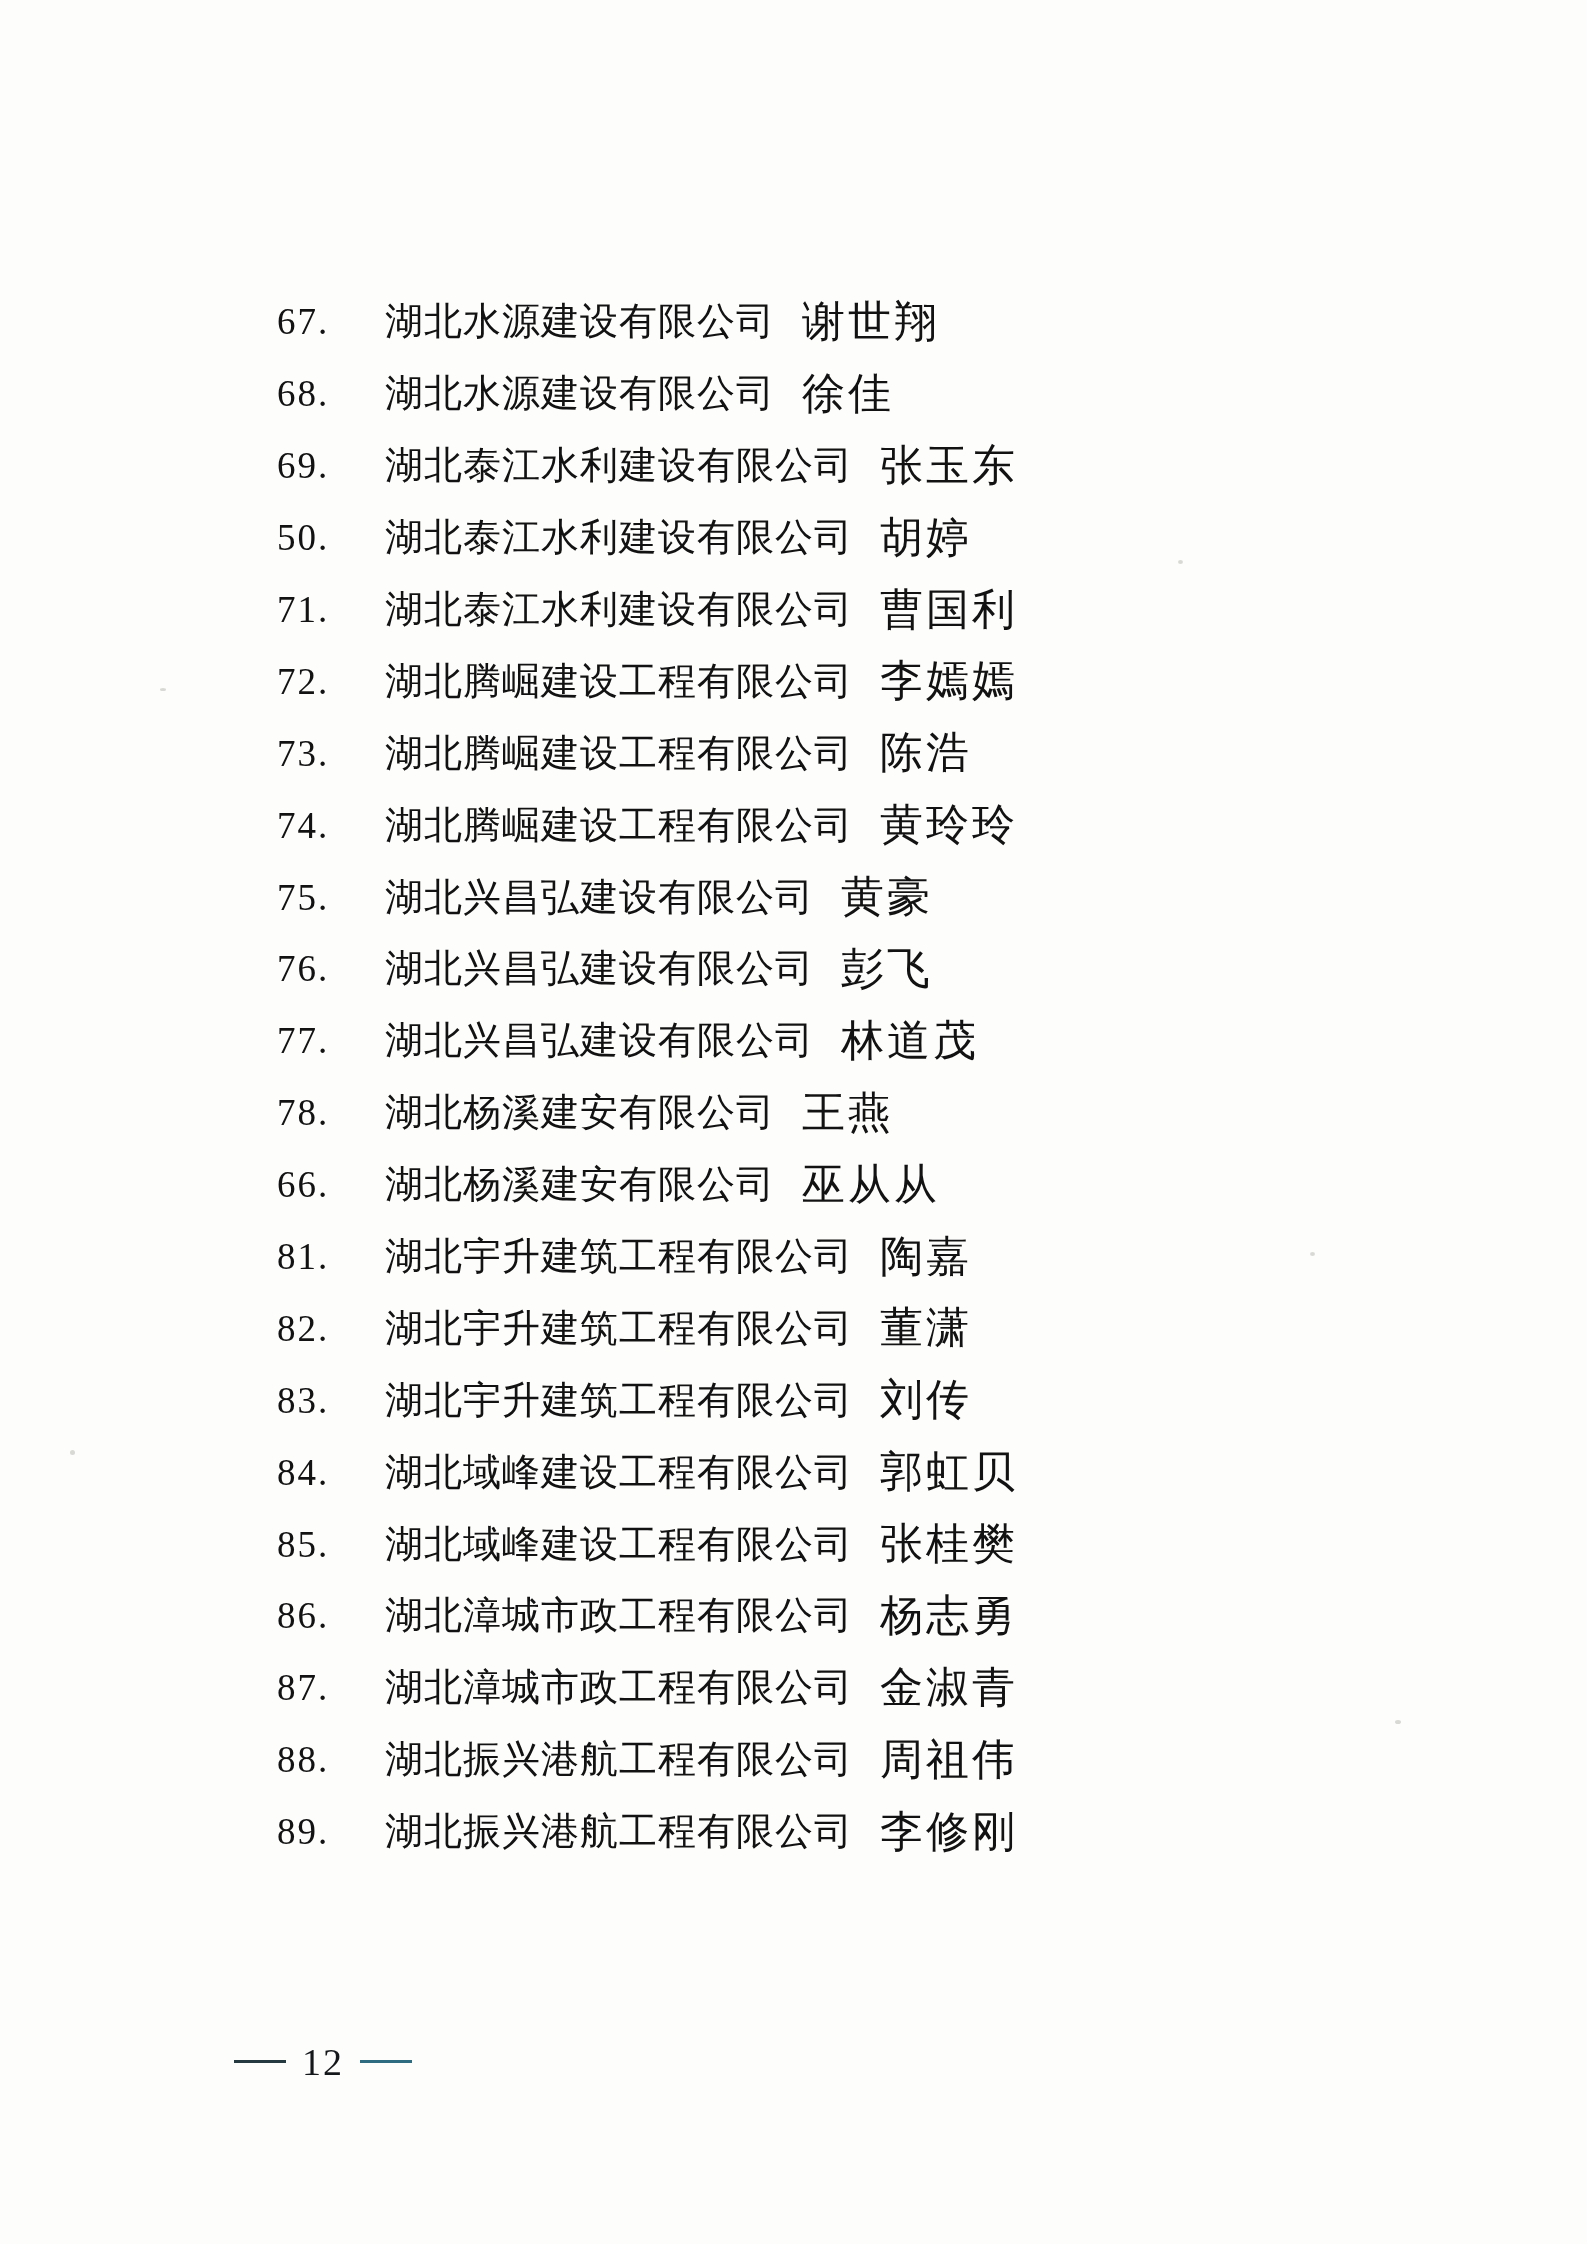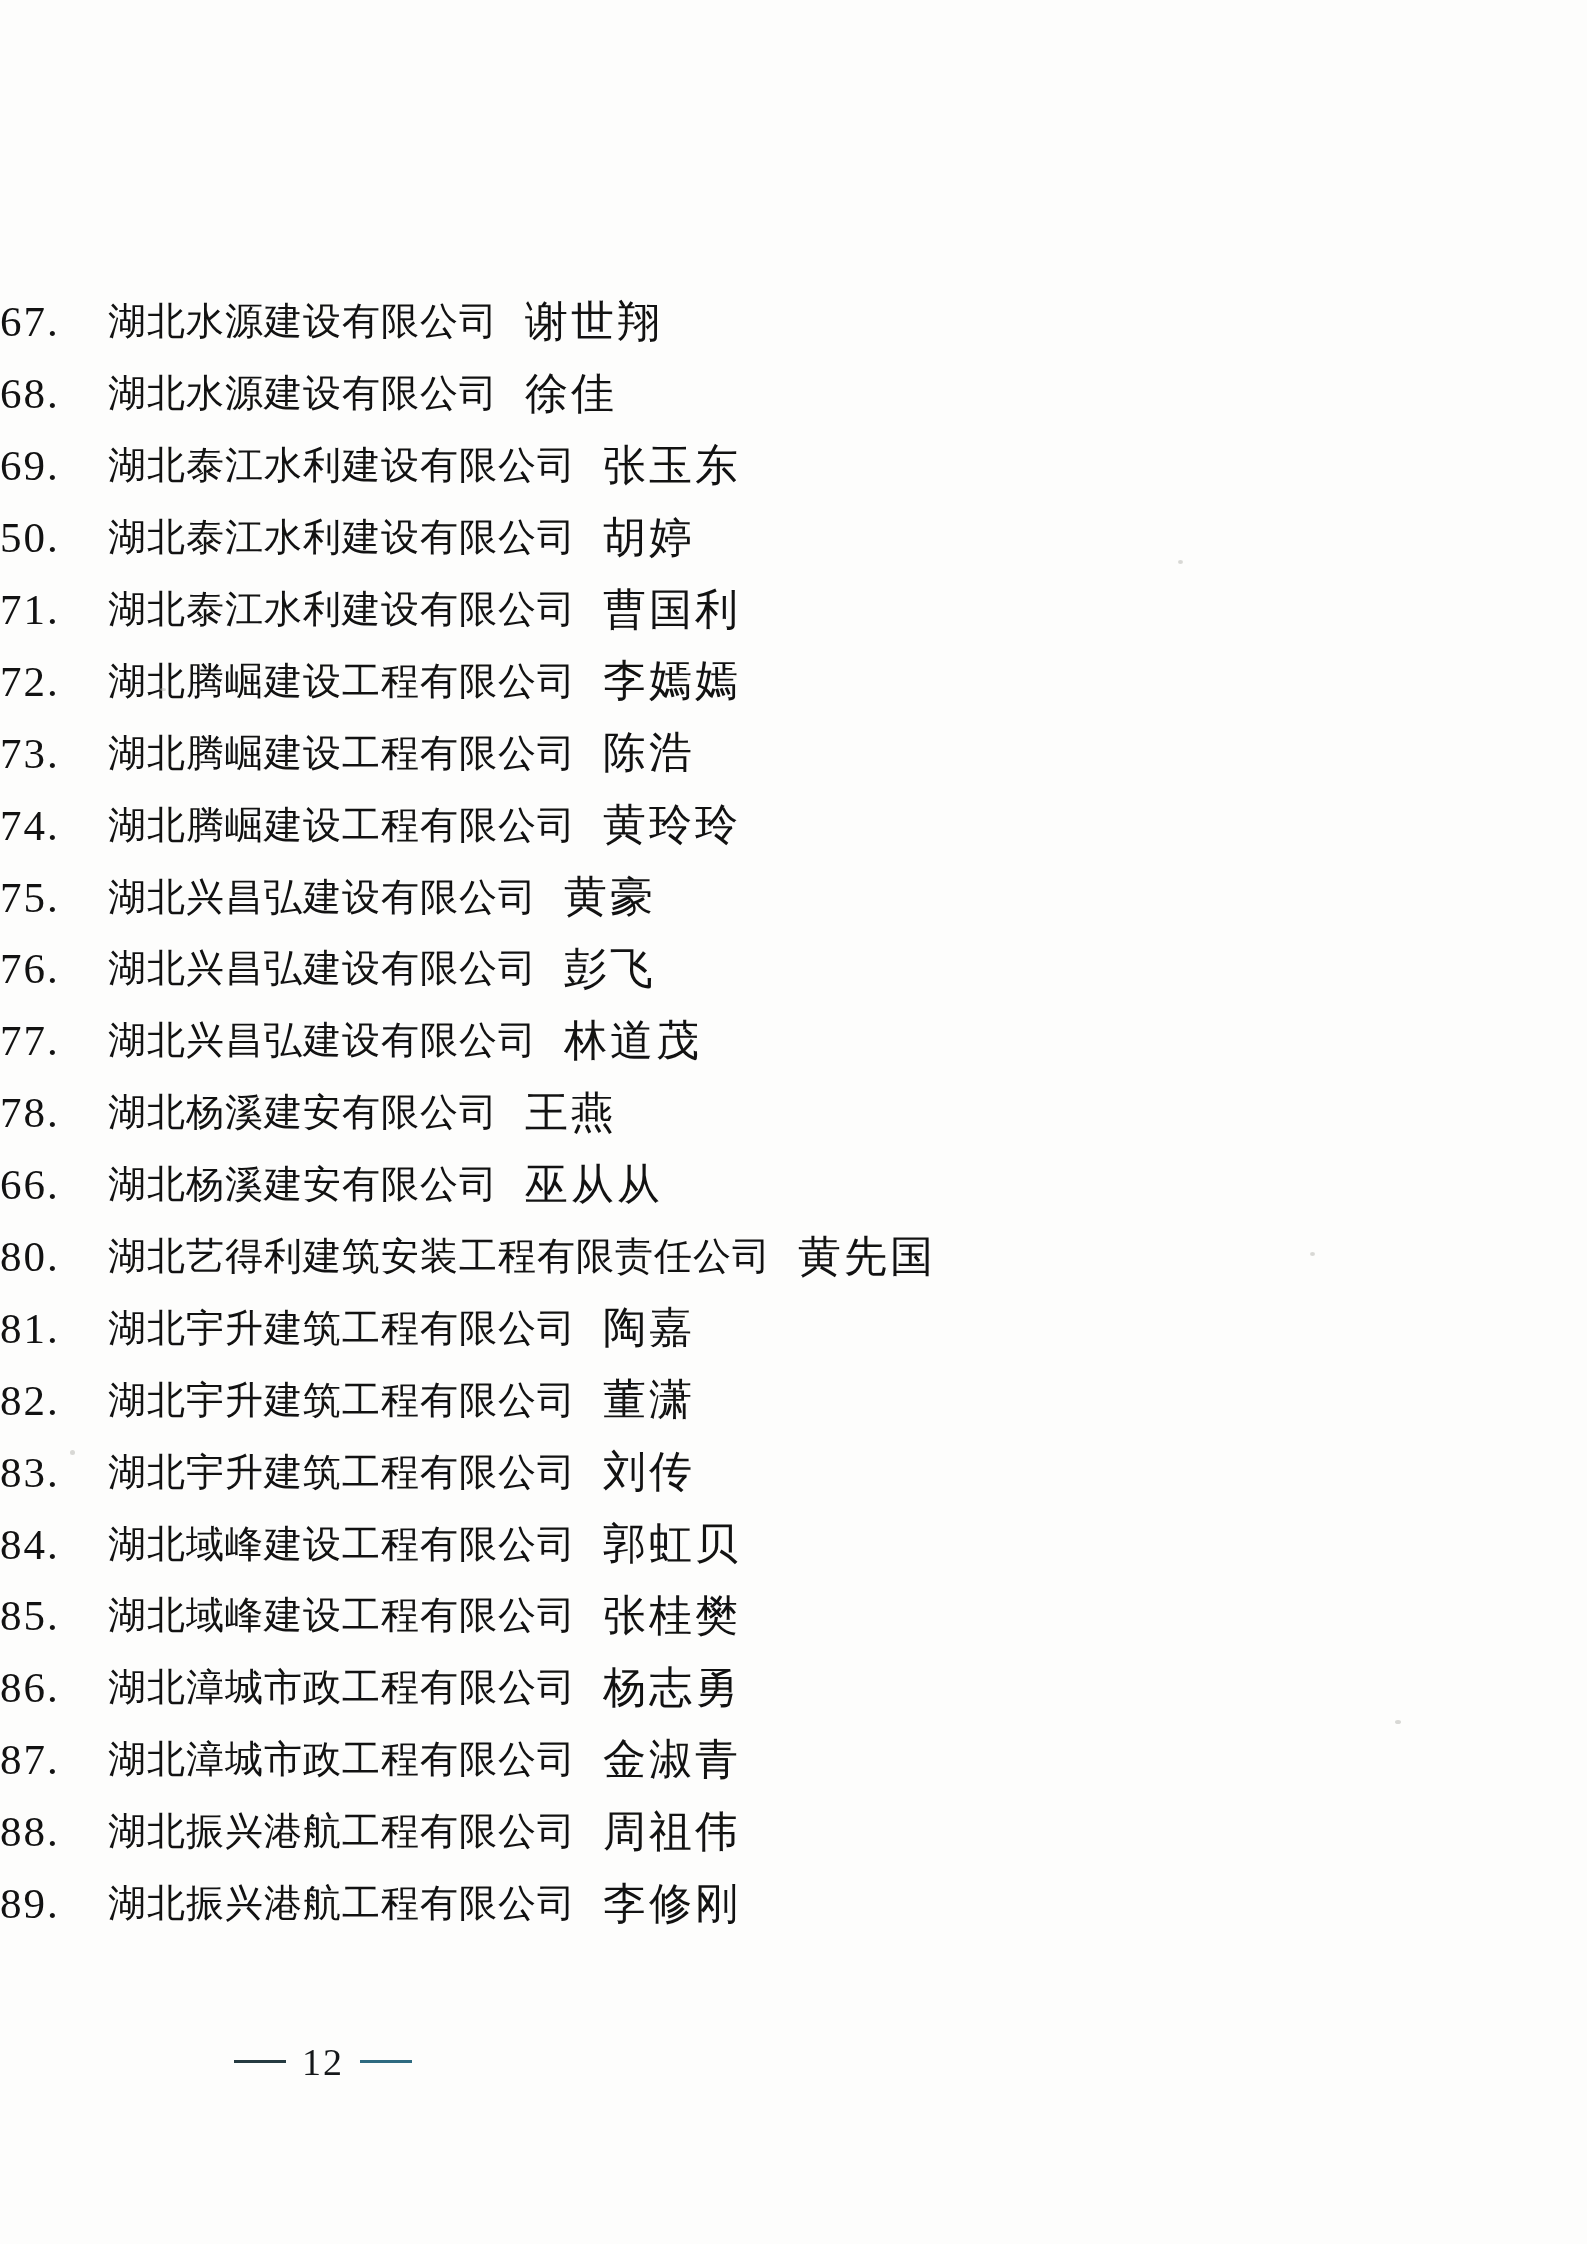--- a/index.html
+++ b/index.html
@@ -24,22 +24,23 @@
     width: 100%;
   }
   .row {
     display: flex;
     align-items: center;
     height: 71.9px;
     white-space: nowrap;
   }
   .num {
     display: inline-block;
+    margin-left: 277px;
     width: 108px;
-    font-size: 43px;
+    font-size: 37px;
     letter-spacing: 2px;
     color: #121212;
   }
   .company {
     font-size: 38px;
     letter-spacing: 1px;
     color: #121212;
   }
   .person {
     margin-left: 27px;
@@ -147,25 +148,20 @@
     <span class="num">78.</span>
     <span class="company">湖北杨溪建安有限公司</span>
     <span class="person">王燕</span>
   </div>
       <div class="row">
     <span class="num">66.</span>
     <span class="company">湖北杨溪建安有限公司</span>
     <span class="person">巫从从</span>
   </div>
       <div class="row">
-    <span class="num">80.</span>
-    <span class="company">湖北艺得利建筑安装工程有限责任公司</span>
-    <span class="person">黄先国</span>
-  </div>
-      <div class="row">
     <span class="num">81.</span>
     <span class="company">湖北宇升建筑工程有限公司</span>
     <span class="person">陶嘉</span>
   </div>
       <div class="row">
     <span class="num">82.</span>
     <span class="company">湖北宇升建筑工程有限公司</span>
     <span class="person">董潇</span>
   </div>
       <div class="row">

